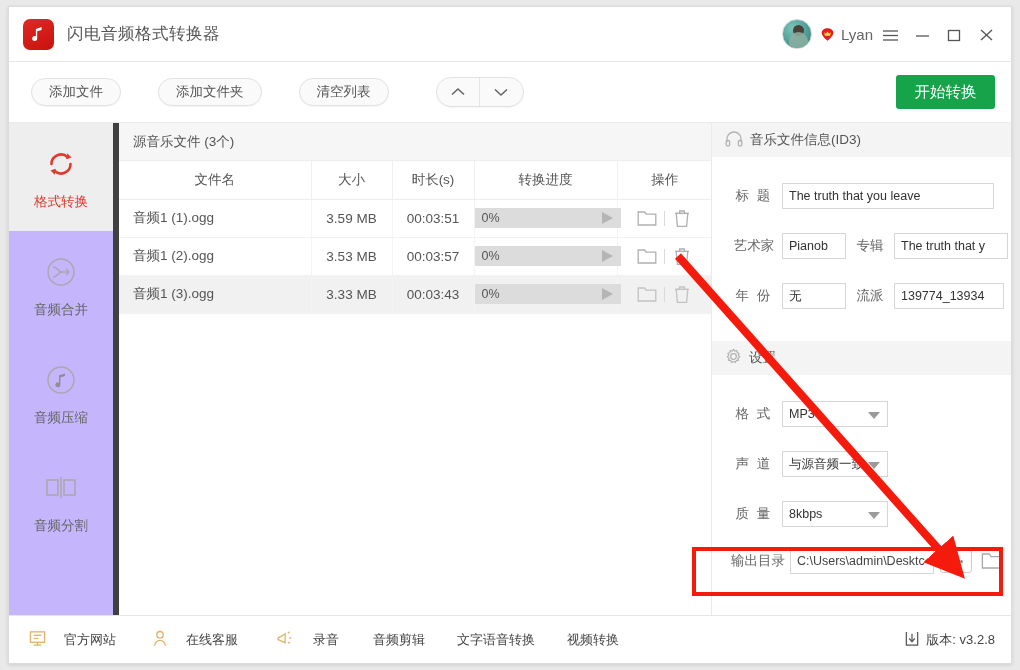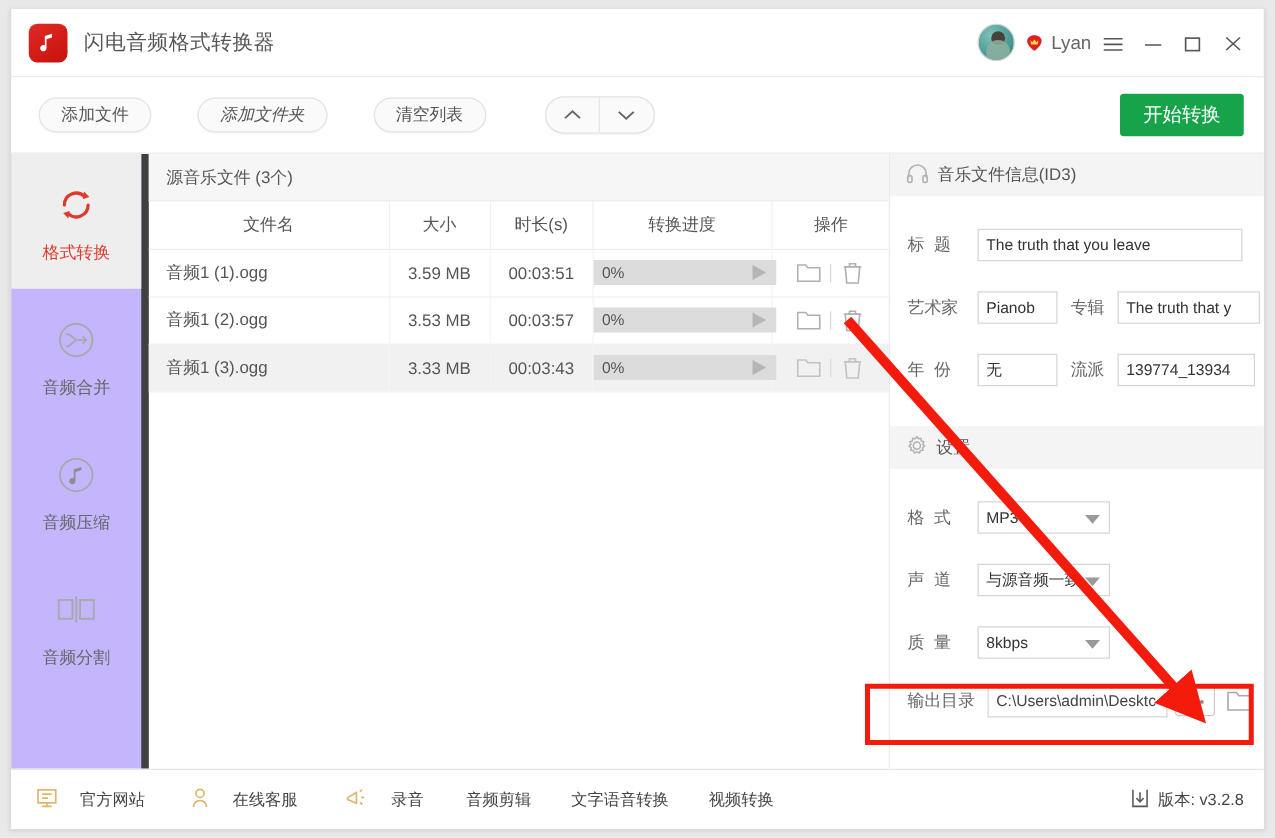--- a/index.html
+++ b/index.html
@@ -81,21 +81,21 @@
     background: #fff;
   }
   .pill {
     height: 28px; min-width: 80px; padding: 0 17px;
     border: 1px solid #e2e2e2; border-radius: 14px;
     background: #fafafa; color: #555; font-size: 13.5px;
     display: flex; align-items: center; justify-content: center;
     box-shadow: 0 1px 1px rgba(0,0,0,0.04);
   }
   .tb-1 { margin-left: 22px; }
-  .tb-2 { margin-left: 37px; font-style: italic; }
+  .tb-2 { margin-left: 37px; }
   .tb-3 { margin-left: 37px; text-align: center; }
   .arrow-group {
     margin-left: 47px; height: 30px; width: 88px;
     border: 1px solid #e2e2e2; border-radius: 15px;
     background: #fafafa; display: flex;
     box-shadow: 0 1px 1px rgba(0,0,0,0.04);
   }
   .arrow-btn {
     flex: 1; display: flex; align-items: center; justify-content: center;
     color: #666;
@@ -165,21 +165,21 @@
   .rightpanel {
     width: 300px; flex: none; border-left: 1px solid #eaeaea;
     background: #fff; display: flex; flex-direction: column;
   }
   .rp-head {
     height: 34px; background: #f4f4f4; display: flex; align-items: center;
     gap: 7px; padding-left: 13px; font-size: 13.5px; color: #555;
   }
   .rp-rows { padding: 14px 0 0 0; }
   .rp-row { display: flex; align-items: center; height: 50px; padding-left: 14px; }
-  .rp-label { font-size: 13.5px; color: #666; width: 56px; flex: none; letter-spacing: 2px; }
+  .rp-label { font-size: 13.5px; color: #666; width: 56px; flex: none; letter-spacing: 2px; text-align: center; }
   .rp-label.nosp { letter-spacing: 0; }
   .tbox {
     height: 26px; border: 1px solid #d6d6d6; background: #fff;
     font-size: 12.5px; color: #333; display: flex; align-items: center;
     padding: 0 6px; overflow: hidden; white-space: nowrap;
   }
   .sel-box {
     height: 26px; border: 1px solid #d6d6d6; background: #fff;
     font-size: 12.5px; color: #333; display: flex; align-items: center;
     padding: 0 6px; position: relative;

